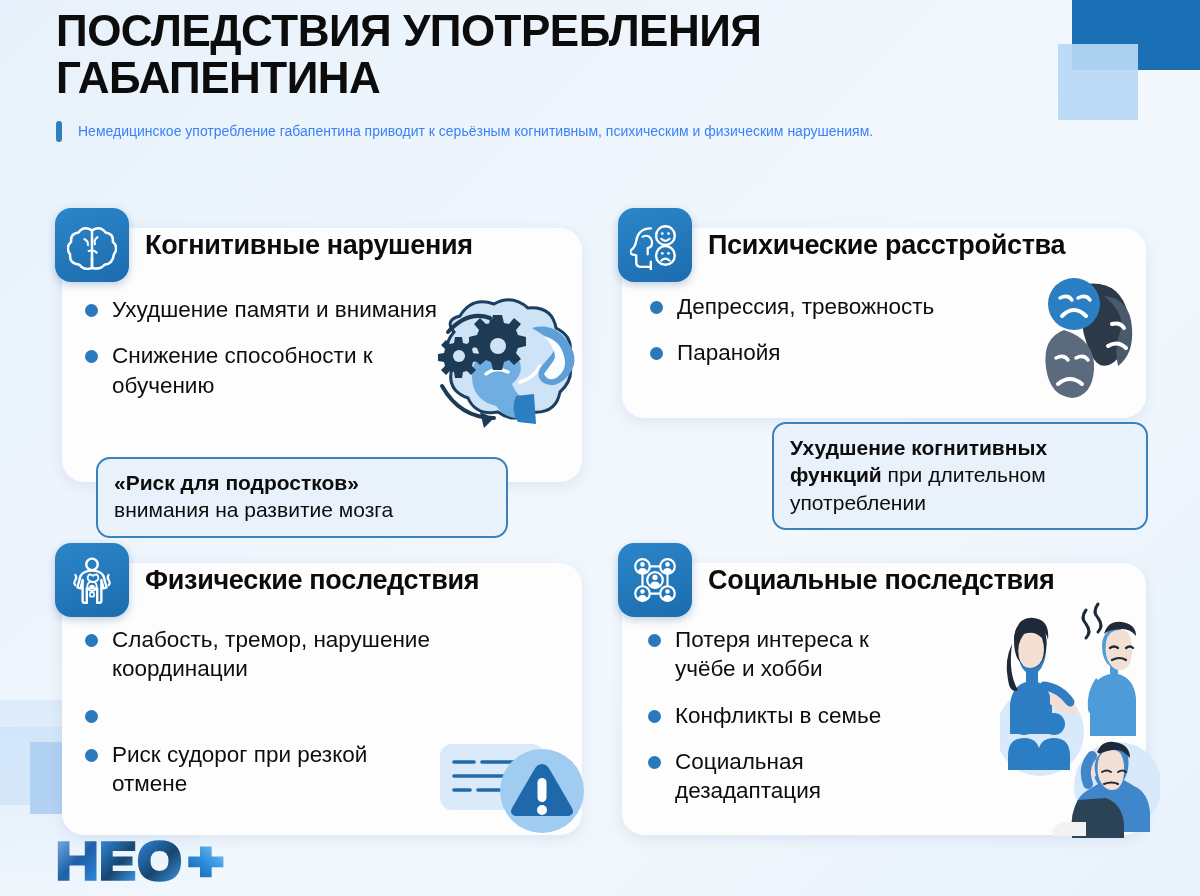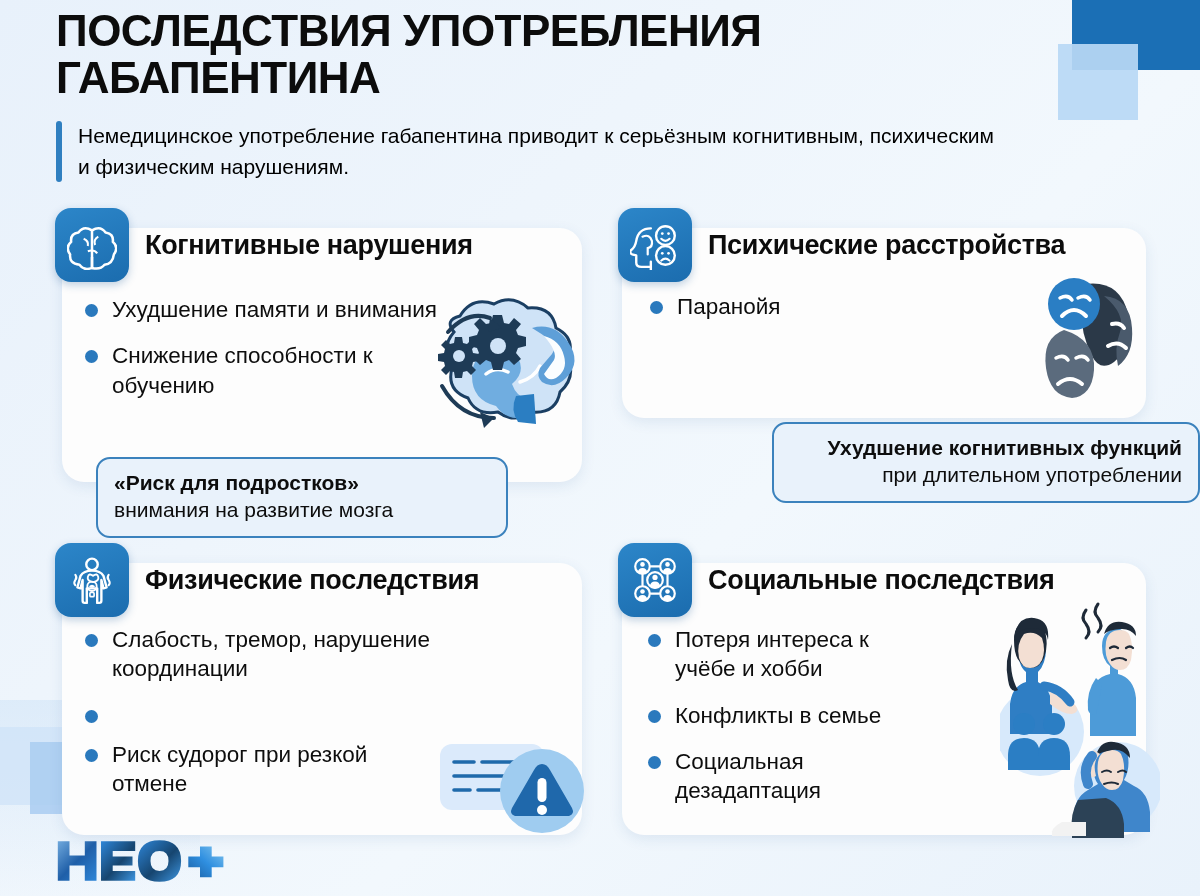--- a/index.html
+++ b/index.html
@@ -21,21 +21,21 @@
   .deco-bl-soft { left:0; top:700px; width:200px; height:196px; background:linear-gradient(180deg, rgba(190,218,245,.35), rgba(190,218,245,0)); }
 
   
   .header { position:absolute; left:56px; top:8px; width:1000px; }
   .title {
     font-size:44px; font-weight:bold; line-height:1.06;
     letter-spacing:-0.5px; color:#0c0c0c; text-transform:uppercase;
   }
   .subtitle-wrap { margin-top:20px; display:flex; gap:16px; align-items:stretch; }
   .subtitle-bar { width:6px; background:#2f7fc0; border-radius:3px; flex:0 0 6px; }
-  .subtitle { font-size:21px; line-height:1.45; color:#000000; max-width:930px; }
+  .subtitle { font-size:14px; line-height:1.45; color:#3b82f6; max-width:930px; }
 
   
   .card {
     position:absolute;
     background:#fdfdfd;
     border-radius:22px;
     box-shadow: 0 4px 14px rgba(40,90,150,.10);
     overflow:hidden;
   }
   .card-1 { left:62px;  top:228px; width:520px; height:254px; }
@@ -76,21 +76,21 @@
   .btext { font-size:22.5px; line-height:1.3; color:#0d0d0d; }
 
   
   .callout {
     position:absolute; background:#e9f2fb; border:2px solid #3b82bd;
     border-radius:14px; z-index:8; padding:10px 16px 12px 16px;
     font-size:21px; line-height:1.3; color:#0d0d0d;
   }
   .callout b { font-weight:bold; }
   .callout-1 { left:96px;  top:457px; width:412px; }
-  .callout-2 { left:772px; top:422px; width:428px;text-align:right; }
+  .callout-2 { left:772px; top:422px; width:376px; }
 
   
   .illus { position:absolute; z-index:2; pointer-events:none; }
   .il-brain { left:424px; top:272px; width:170px; height:160px; }
   .il-masks { left:1042px; top:276px; width:110px; height:124px; }
   .il-warn  { left:440px; top:738px; width:150px; height:100px; }
   .il-social{ left:1000px; top:600px; width:160px; height:238px; }
 
   
   .logo { position:absolute; left:56px; top:838px; height:46px; z-index:9; }
@@ -185,20 +185,24 @@
       <circle cx="37" cy="13" r="1.3" fill="#fff"></circle>
     <path d="M30 18 q4 4 8 0" stroke="#fff" stroke-width="2" fill="none" stroke-linecap="round"></path>
     <circle cx="34" cy="34" r="9" fill="none" stroke="#fff" stroke-width="2.3"></circle>
     <circle cx="31" cy="32" r="1.3" fill="#fff"></circle>
       <circle cx="37" cy="32" r="1.3" fill="#fff"></circle>
     <path d="M30 39 q4 -4 8 0" stroke="#fff" stroke-width="2" fill="none" stroke-linecap="round"></path>
   </svg>
 </div>
 <div class="card-title ct-2">Психические расстройства</div>
 <div class="bullets bl-2">
+  <div class="bullet">
+    <span class="dot"></span>
+    <span class="btext nowrap">Депрессия, тревожность</span>
+  </div>
   <div class="bullet">
     <span class="dot"></span>
     <span class="btext">Паранойя</span>
   </div>
 </div>
 
 <div class="card card-3"></div>
 
 <svg class="illus il-warn" viewBox="0 0 150 100">
   <rect x="0" y="6" width="104" height="66" rx="12" fill="#dbeafb"></rect>

